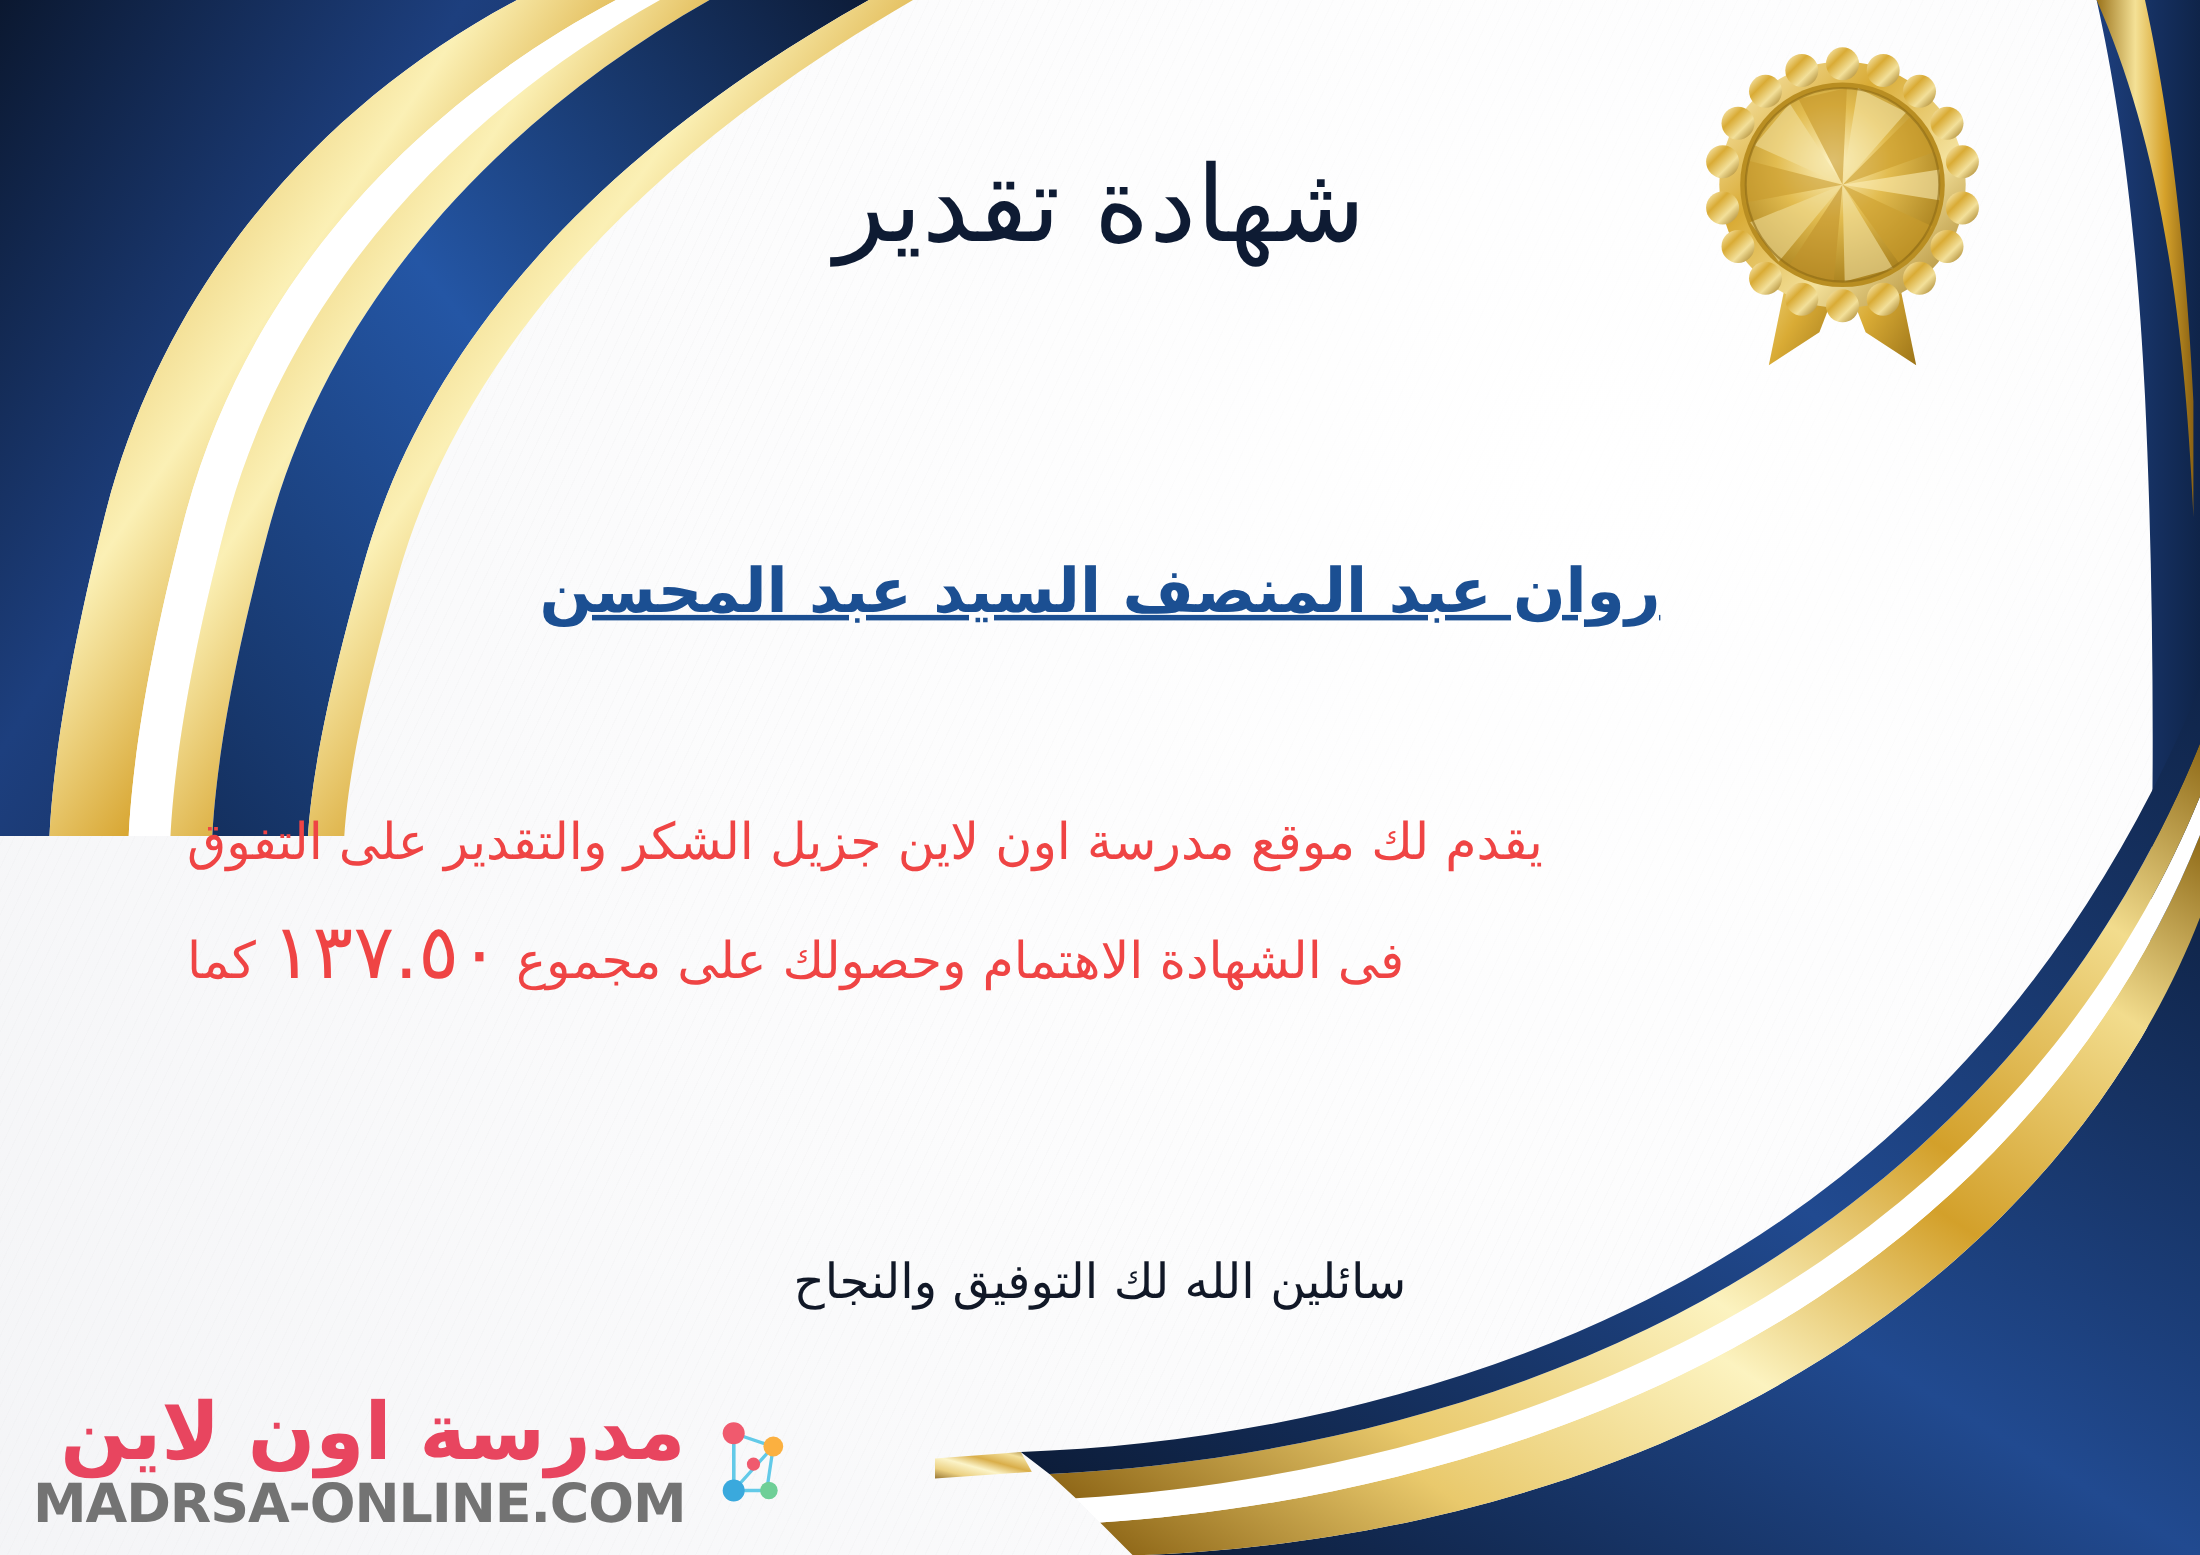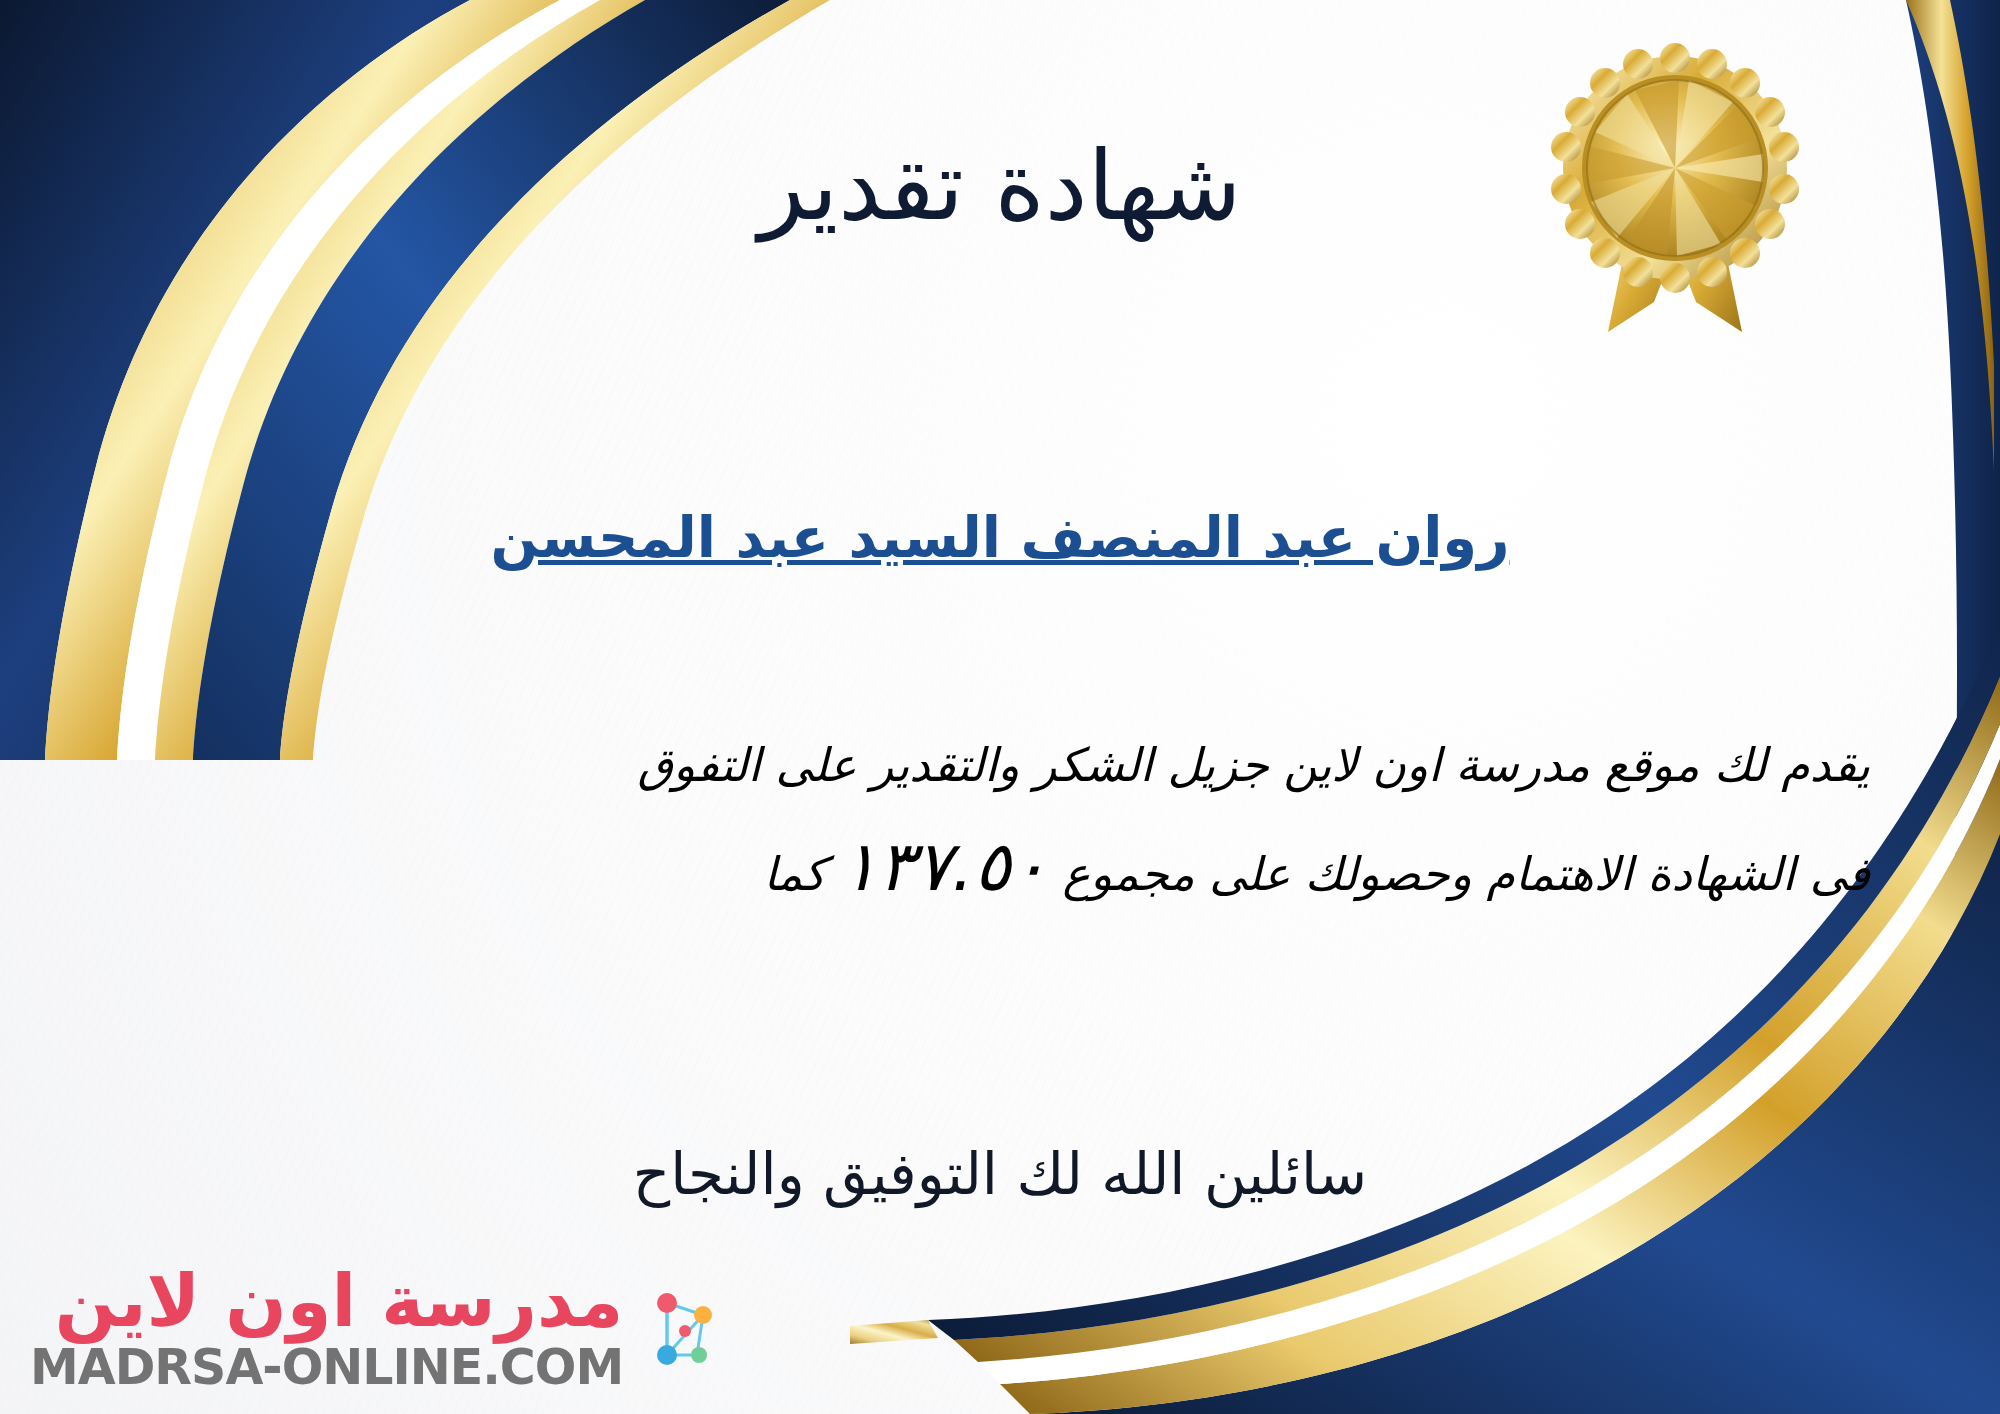--- a/index.html
+++ b/index.html
@@ -96,41 +96,40 @@
     font-weight: 700;
     color: #1b4f92;
     text-decoration: underline;
   }
 
   .body-text {
     position: absolute;
     top: 725px;
     left: 170px;
     width: 1700px;
-    text-align: right;
+    text-align: left;
     font-family: "DejaVu Sans", sans-serif;
     font-size: 46px;
     line-height: 1.75;
-    color: #000000;
+    color: #ef4444;
     font-weight: 400;
-    font-style: italic;
   }
   .body-text .score {
     font-size: 69px;
     letter-spacing: 2px;
   }
 
   .closing {
     position: absolute;
     top: 1140px;
     left: 0;
     width: 2000px;
     text-align: center;
     font-family: "DejaVu Sans", sans-serif;
-    font-size: 58px;
+    font-size: 44px;
     color: #111827;
   }
 
   
   .brand {
     position: absolute;
     bottom: 22px;
     left: 30px;
     display: flex;
     flex-direction: row-reverse;

